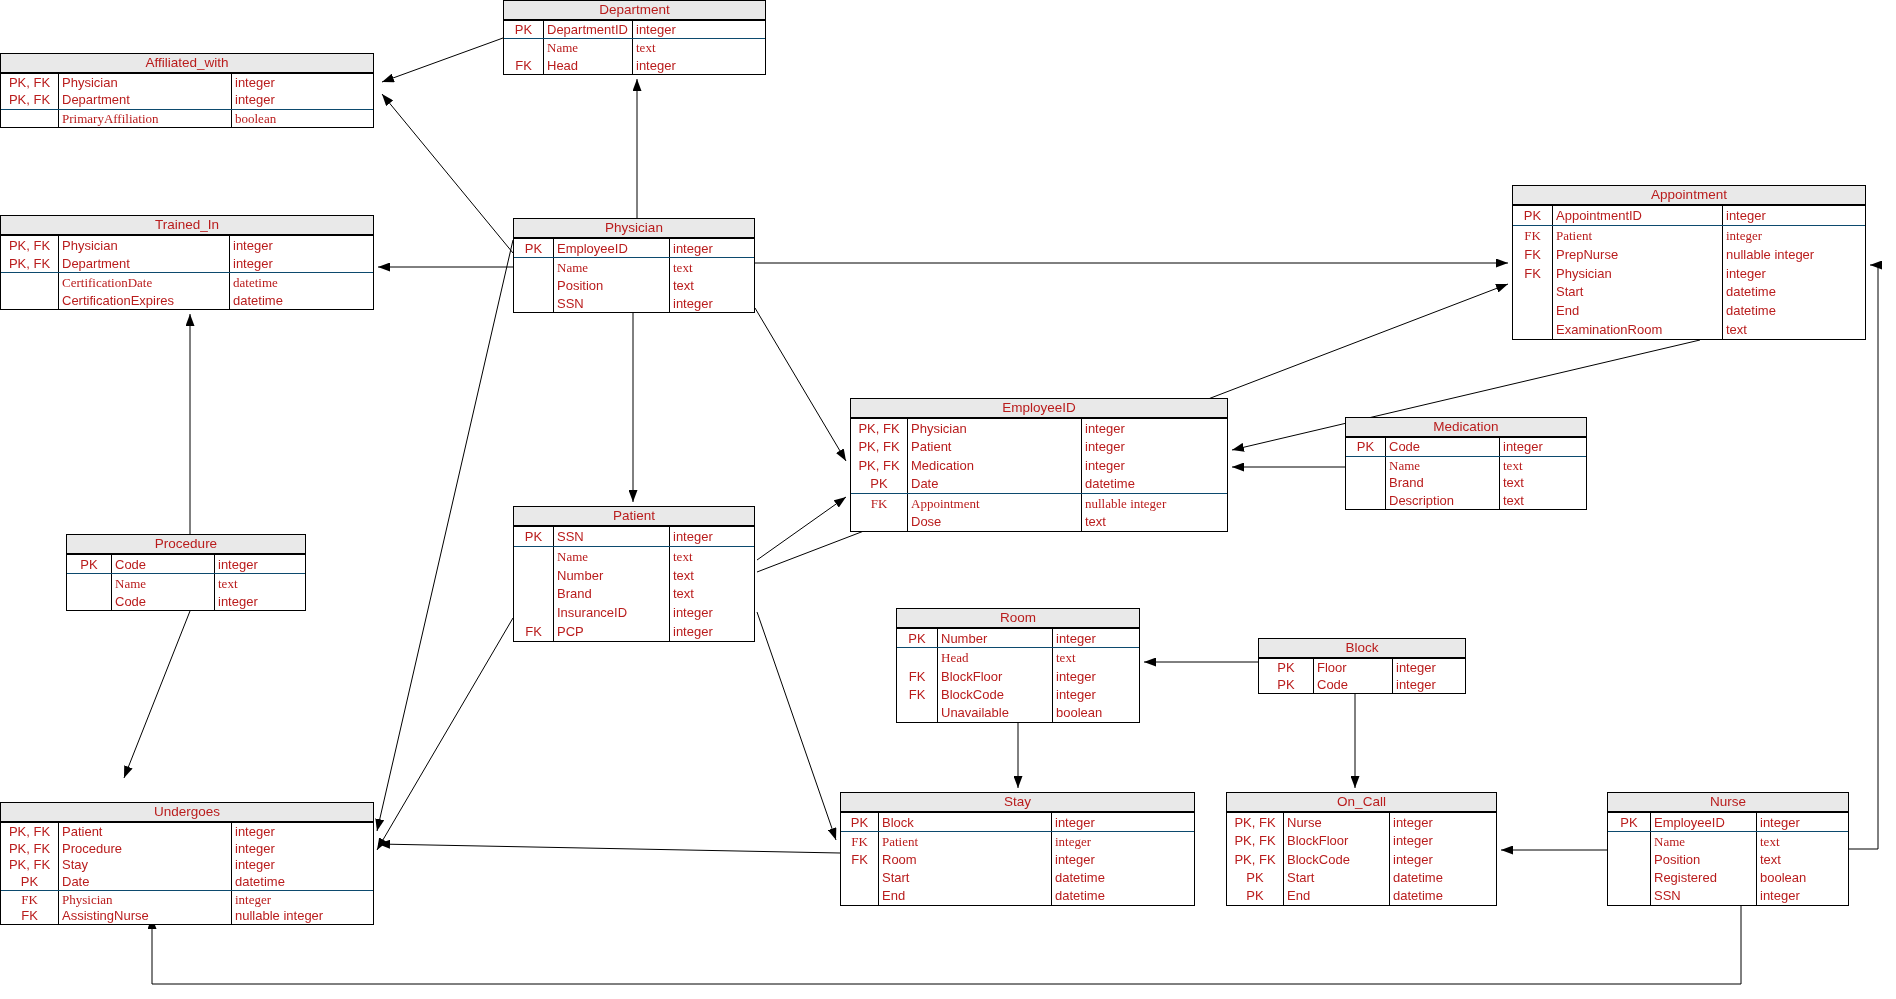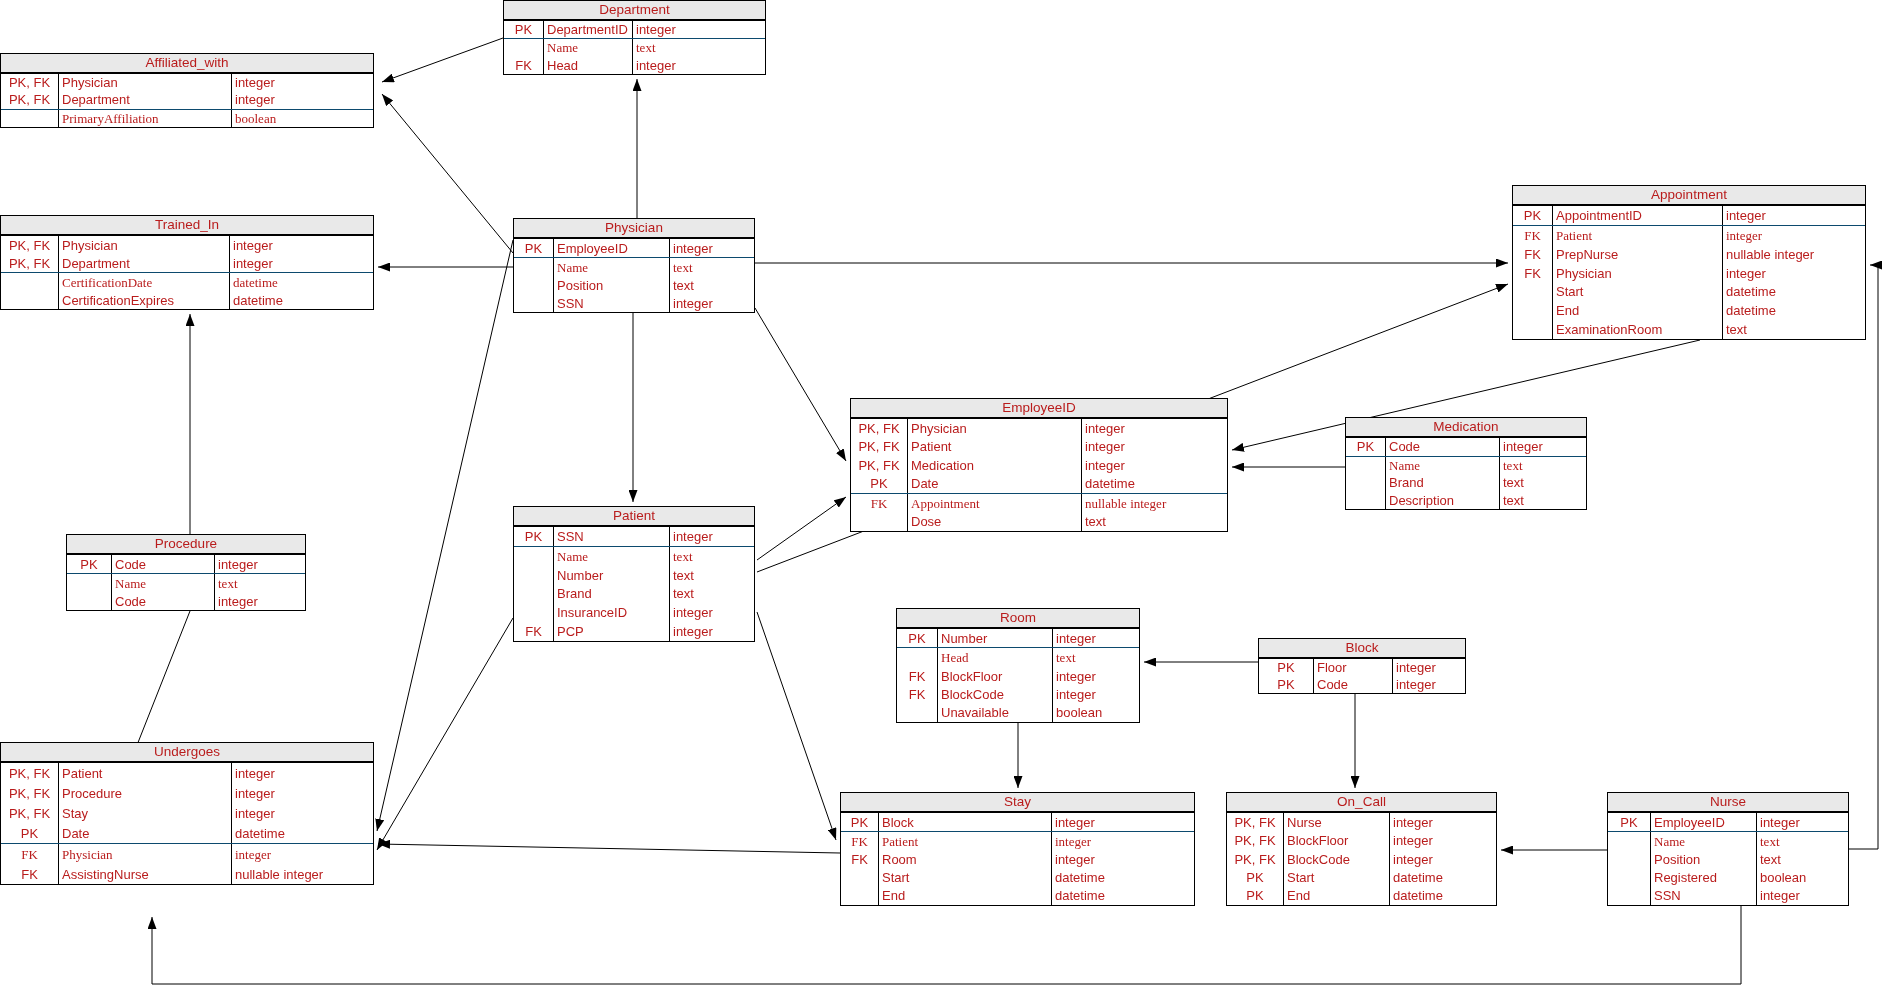--- a/index.html
+++ b/index.html
@@ -339,21 +339,21 @@
       <div class="cell cname">Floor</div>
       <div class="cell ctype" style="flex-basis: 73px;">integer</div>
     </div>
         <div class="trow">
       <div class="cell ckey" style="flex-basis: 55px;">PK</div>
       <div class="cell cname">Code</div>
       <div class="cell ctype" style="flex-basis: 73px;">integer</div>
     </div>
       </div>
     </div>
-    <div class="table" style="left: 0px; top: 742px; width: 374px; height: 143px; background: rgb(255, 255, 255); text-align: right;">
+    <div class="table" style="left: 0px; top: 802px; width: 374px; height: 123px; background: rgb(255, 255, 255); text-align: right;">
       <div class="thead" style="background: rgb(233, 233, 233);">Undergoes</div>
       <div class="tbody">
         <div class="trow">
       <div class="cell ckey" style="flex-basis: 58px;">PK, FK</div>
       <div class="cell cname">Patient</div>
       <div class="cell ctype" style="flex-basis: 142px;">integer</div>
     </div>
         <div class="trow">
       <div class="cell ckey" style="flex-basis: 58px;">PK, FK</div>
       <div class="cell cname">Procedure</div>

